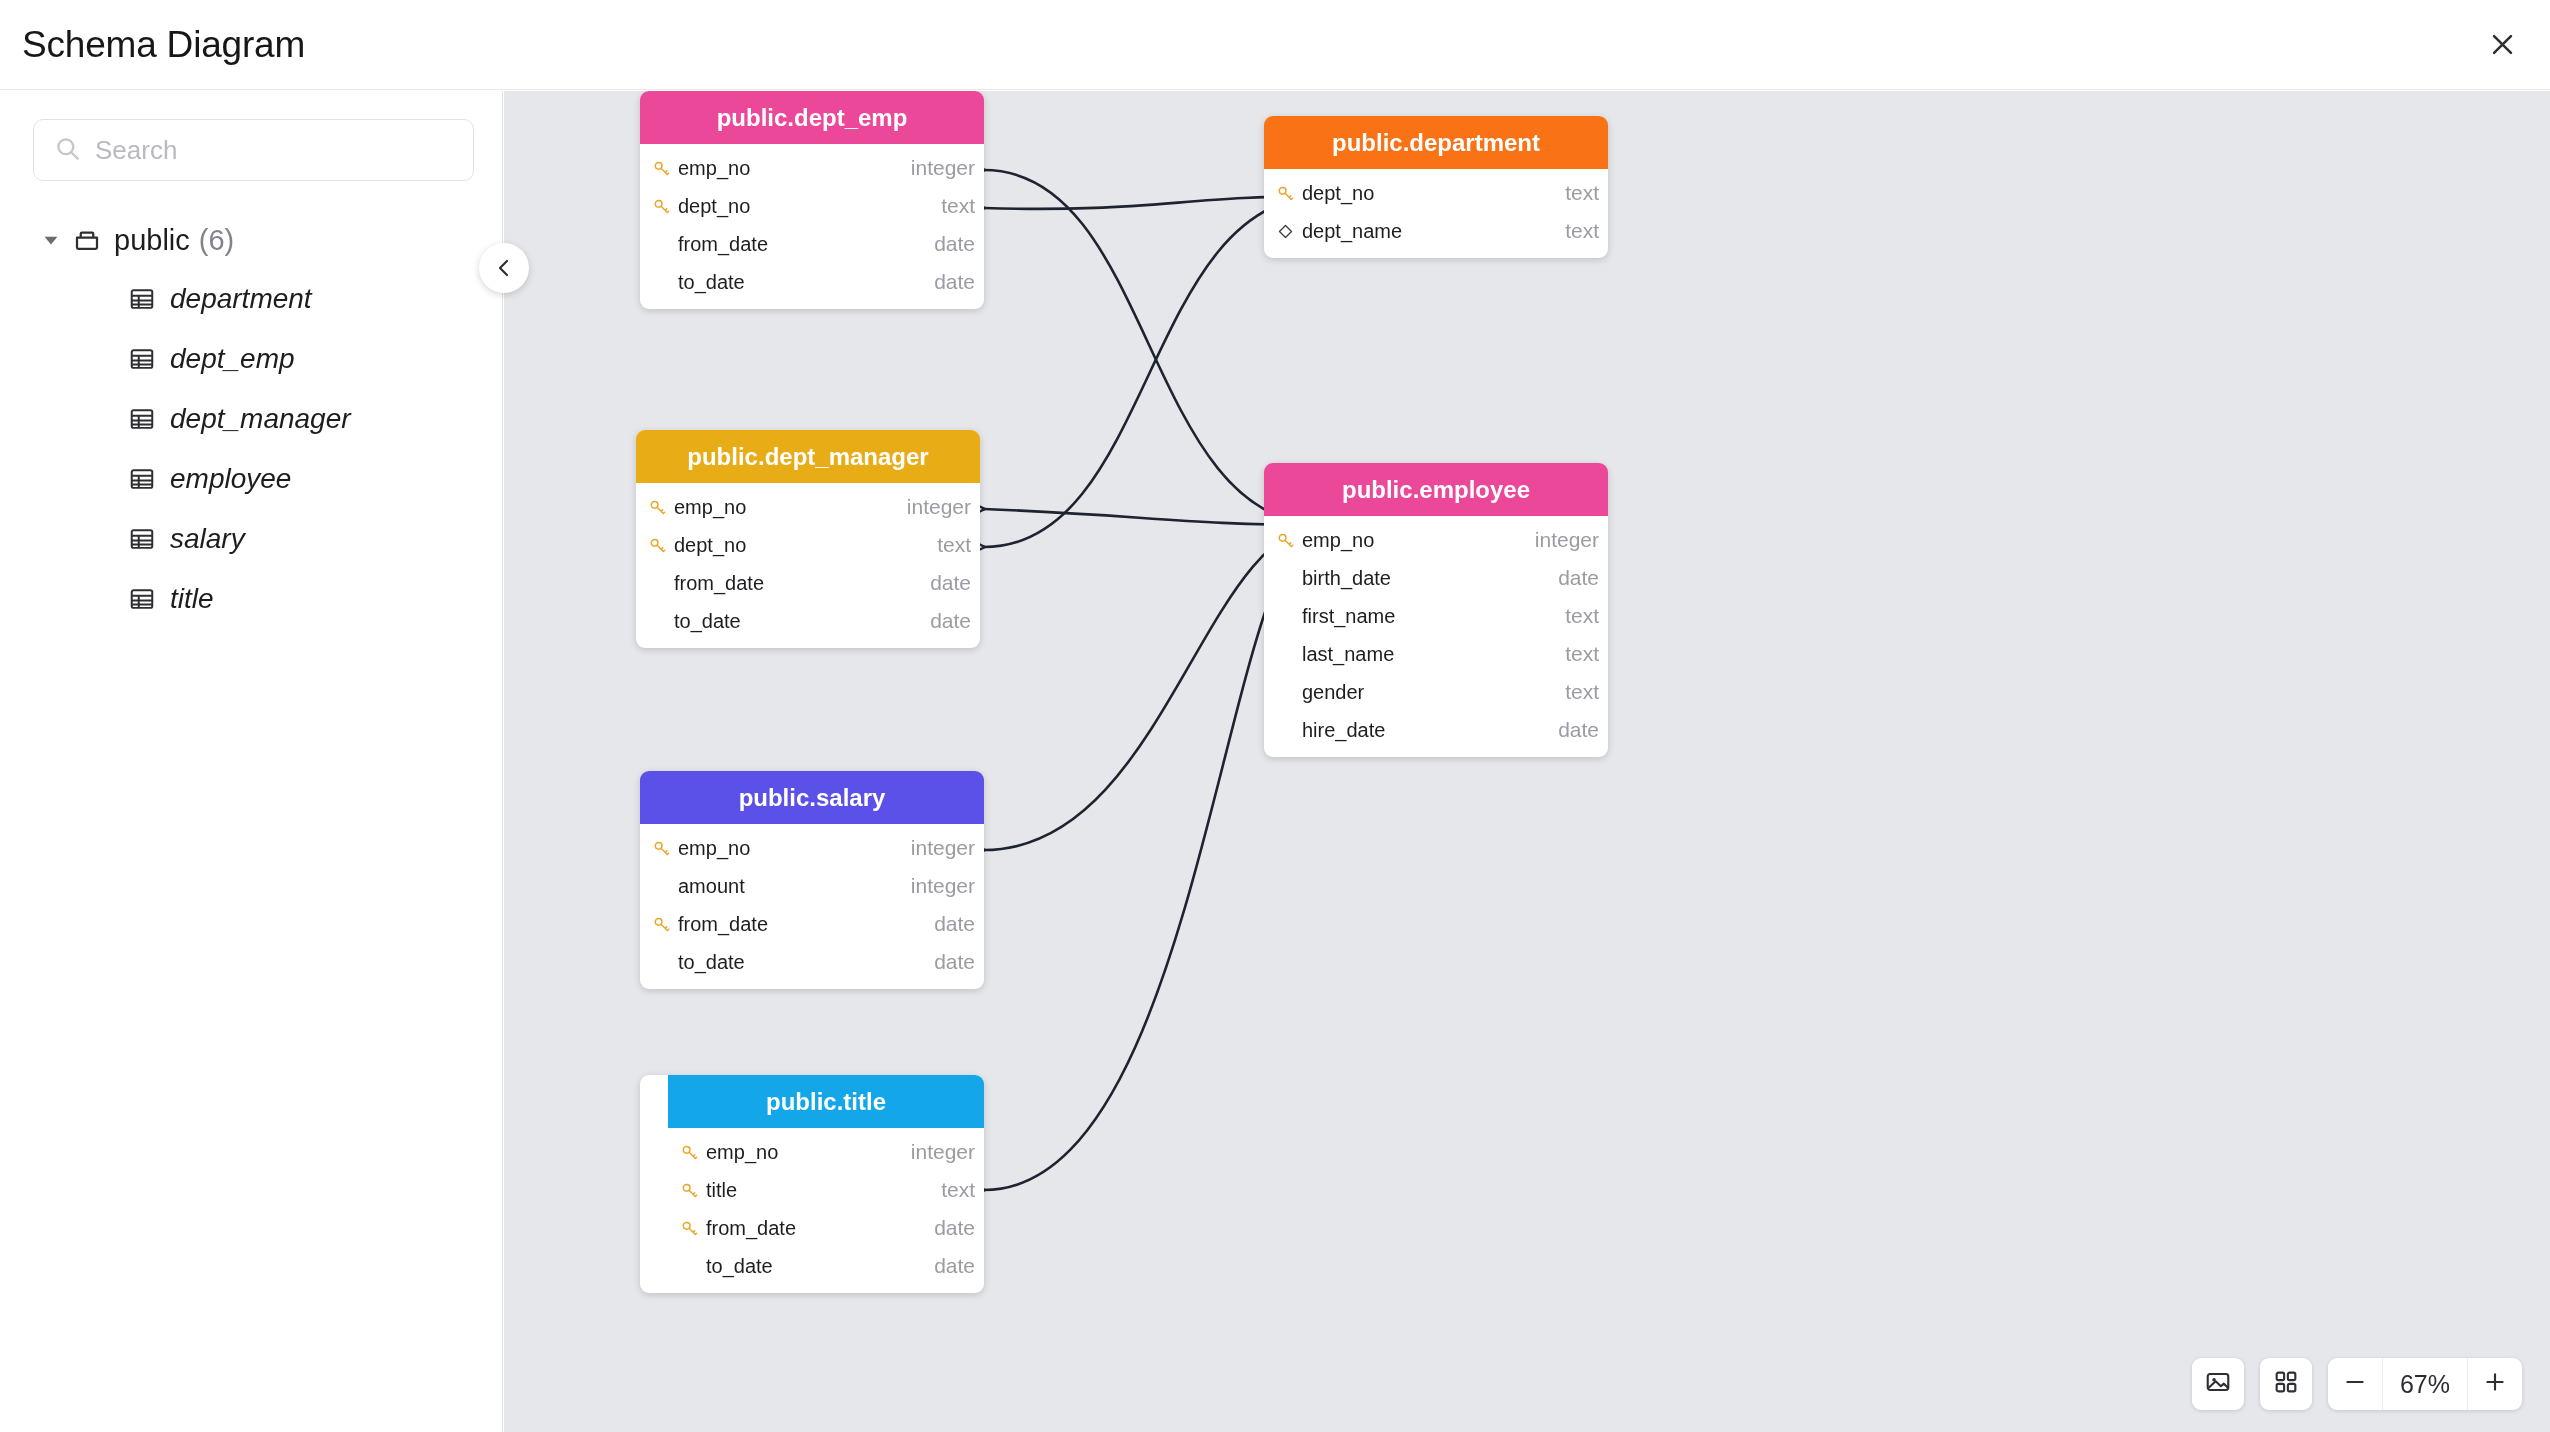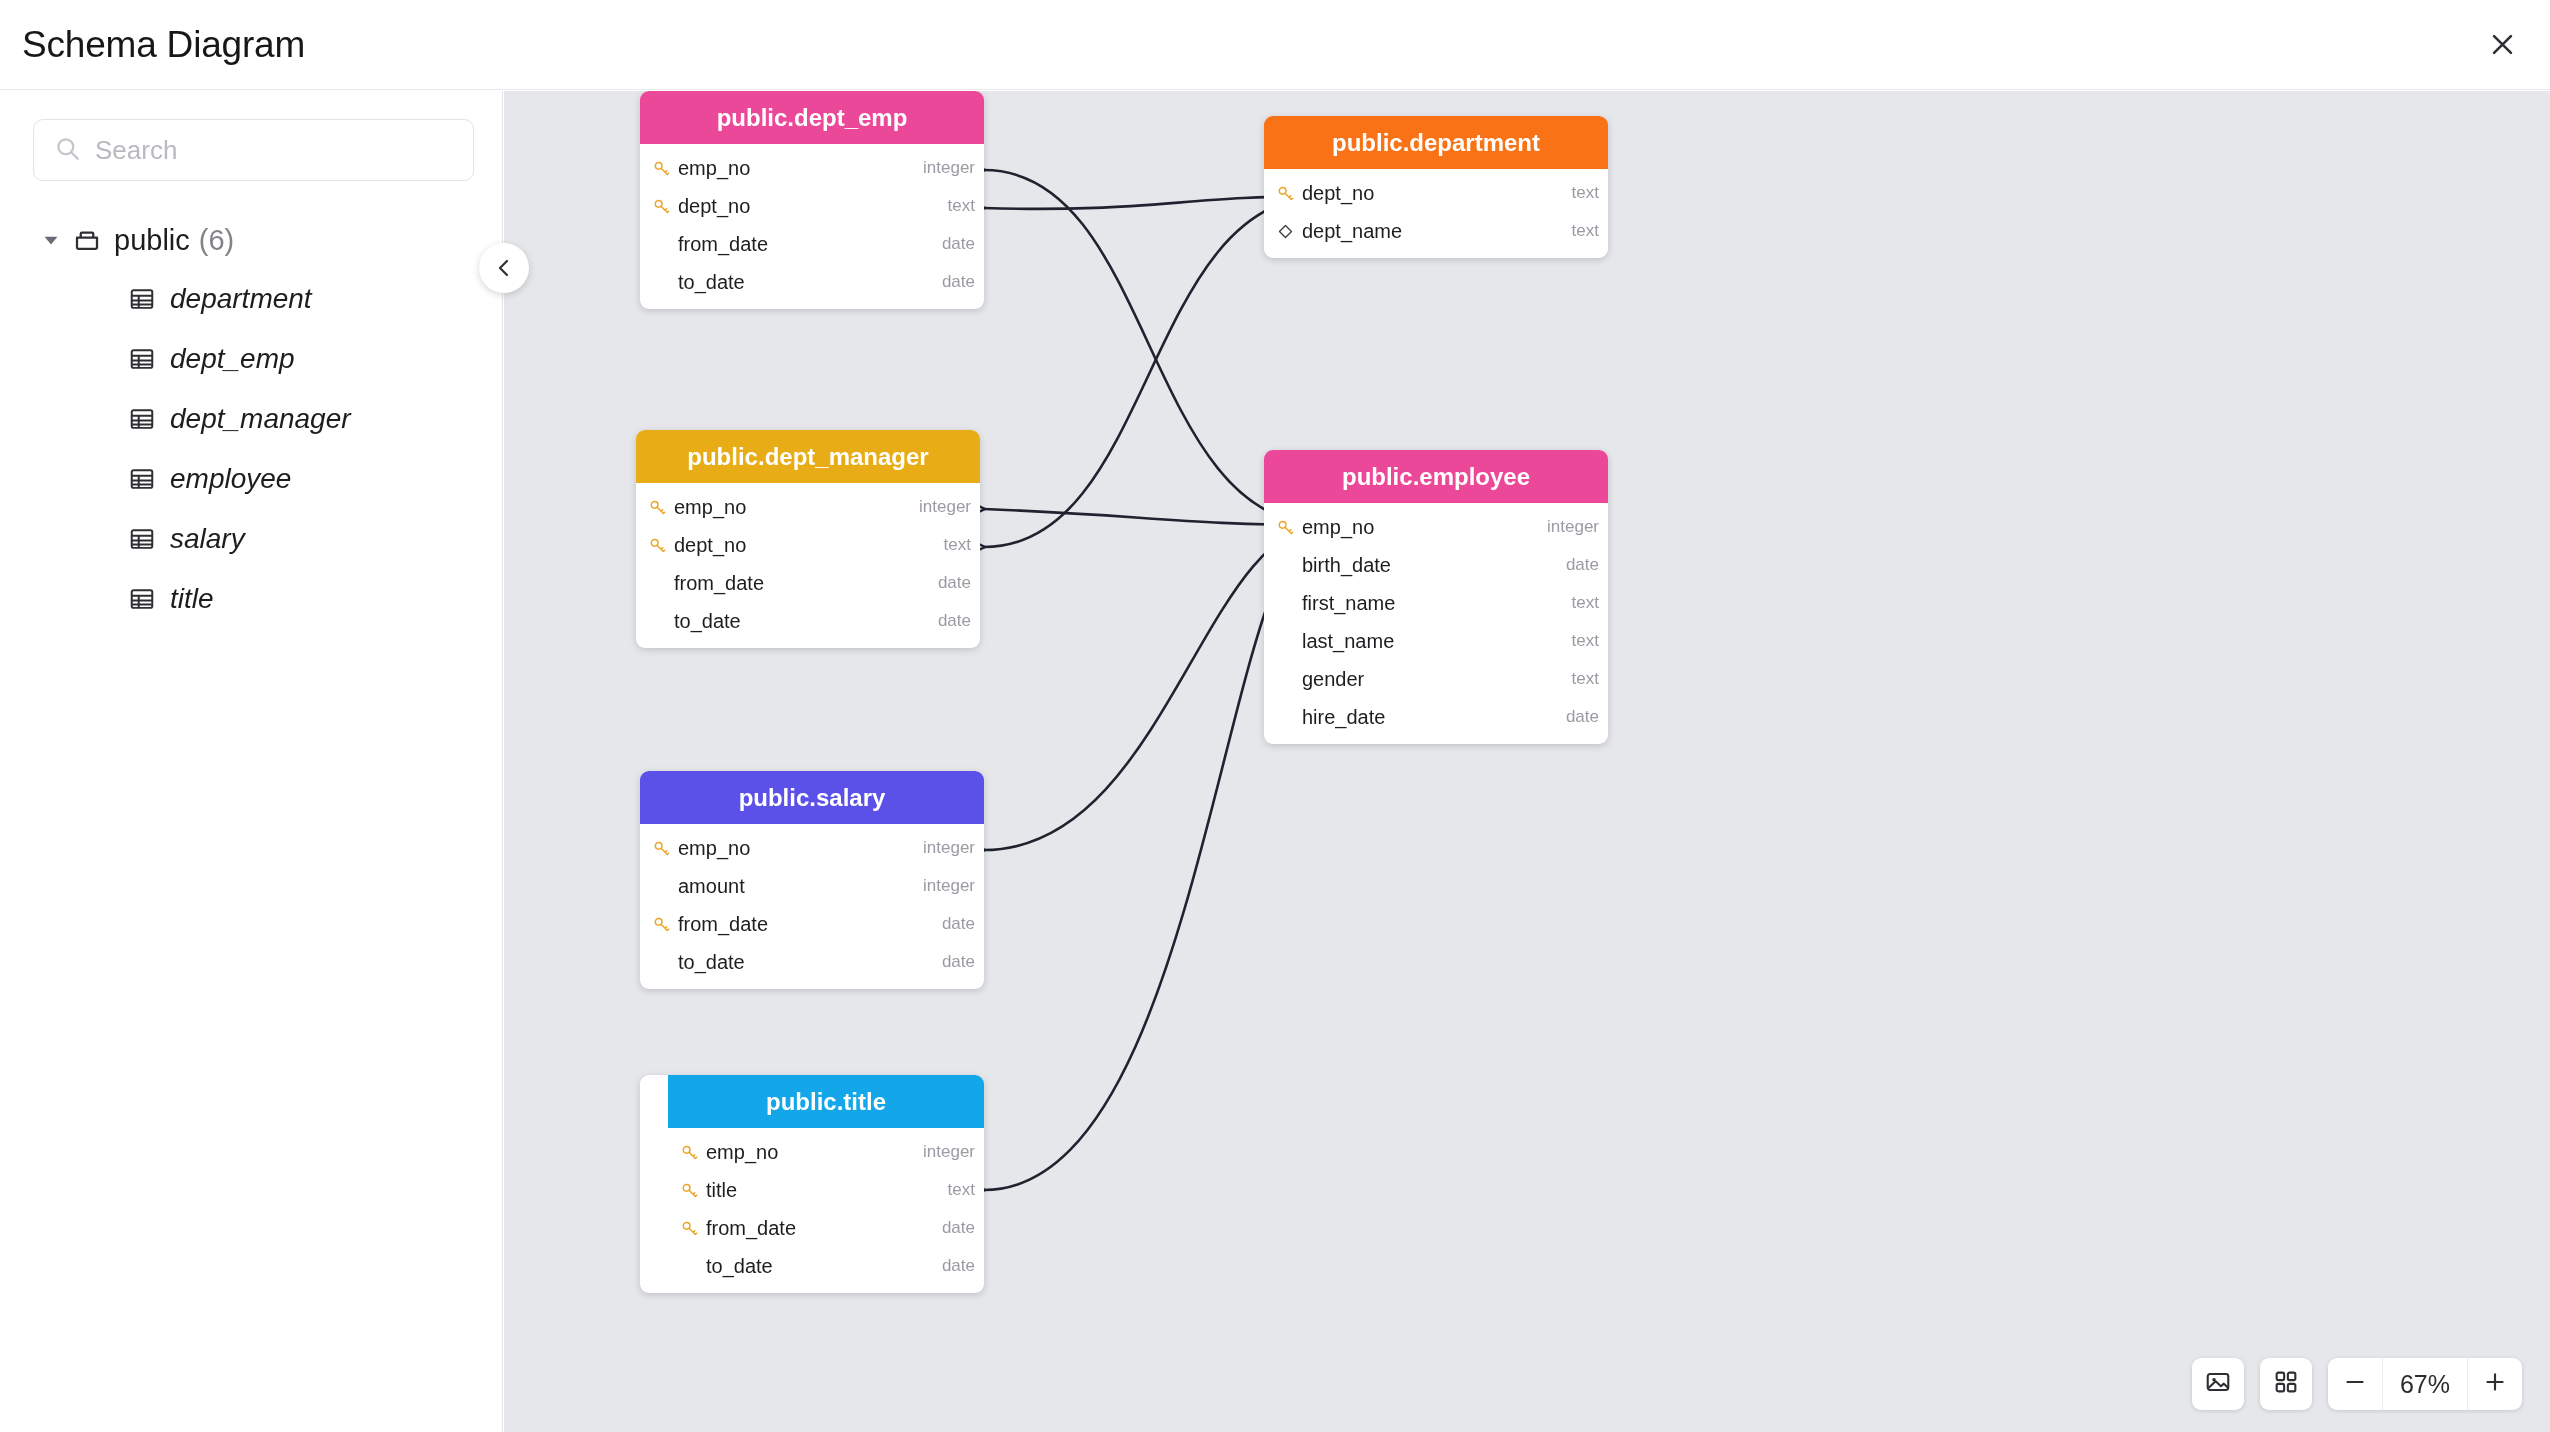--- a/index.html
+++ b/index.html
@@ -124,21 +124,21 @@
     padding: 0 9px 0 10px;
   }
   .col-icon { width: 22px; flex: 0 0 22px; display: flex; align-items: center; justify-content: center; }
   .col-icon svg { width: 19px; height: 19px; }
   .col-name {
     font-size: 20px; color: #1e1e22;
     margin-left: 6px;
   }
   .col-type {
     margin-left: auto;
-    font-size: 17px; color: #9b9ba3;
+    font-size: 21px; color: #9b9ba3;
   }
 
   
   .toolbar {
     position: absolute; right: 28px; bottom: 22px;
     display: flex; align-items: center; gap: 16px; z-index: 40;
   }
   .tb-btn {
     width: 52px; height: 52px; border-radius: 9px;
     background: #ffffff;
@@ -383,21 +383,21 @@
               <span class="col-name">from_date</span>
               <span class="col-type">date</span>
             </div>
             <div class="col-row">
               <span class="col-icon"></span>
               <span class="col-name">to_date</span>
               <span class="col-type">date</span>
             </div>
           </div>
         </div>
-        <div class="node" style="left: 760px; top: 359px;">
+        <div class="node" style="left: 760px; top: 372px;">
           <div class="node-header" style="background:#ec4899">
             <span>public.employee</span>
           </div>
           <div class="node-body">
             <div class="col-row">
               <span class="col-icon">
                 <svg viewBox="0 0 24 24" fill="none" stroke="#eaa526" stroke-width="1.9" stroke-linecap="round" stroke-linejoin="round">
                   <circle cx="8.4" cy="8.6" r="4.2"></circle>
                   <path d="M11.4 11.6 L19.4 19.6 M16.6 16.8 L18.6 14.8 M19.4 19.6 L21 18"></path>
                 </svg>

